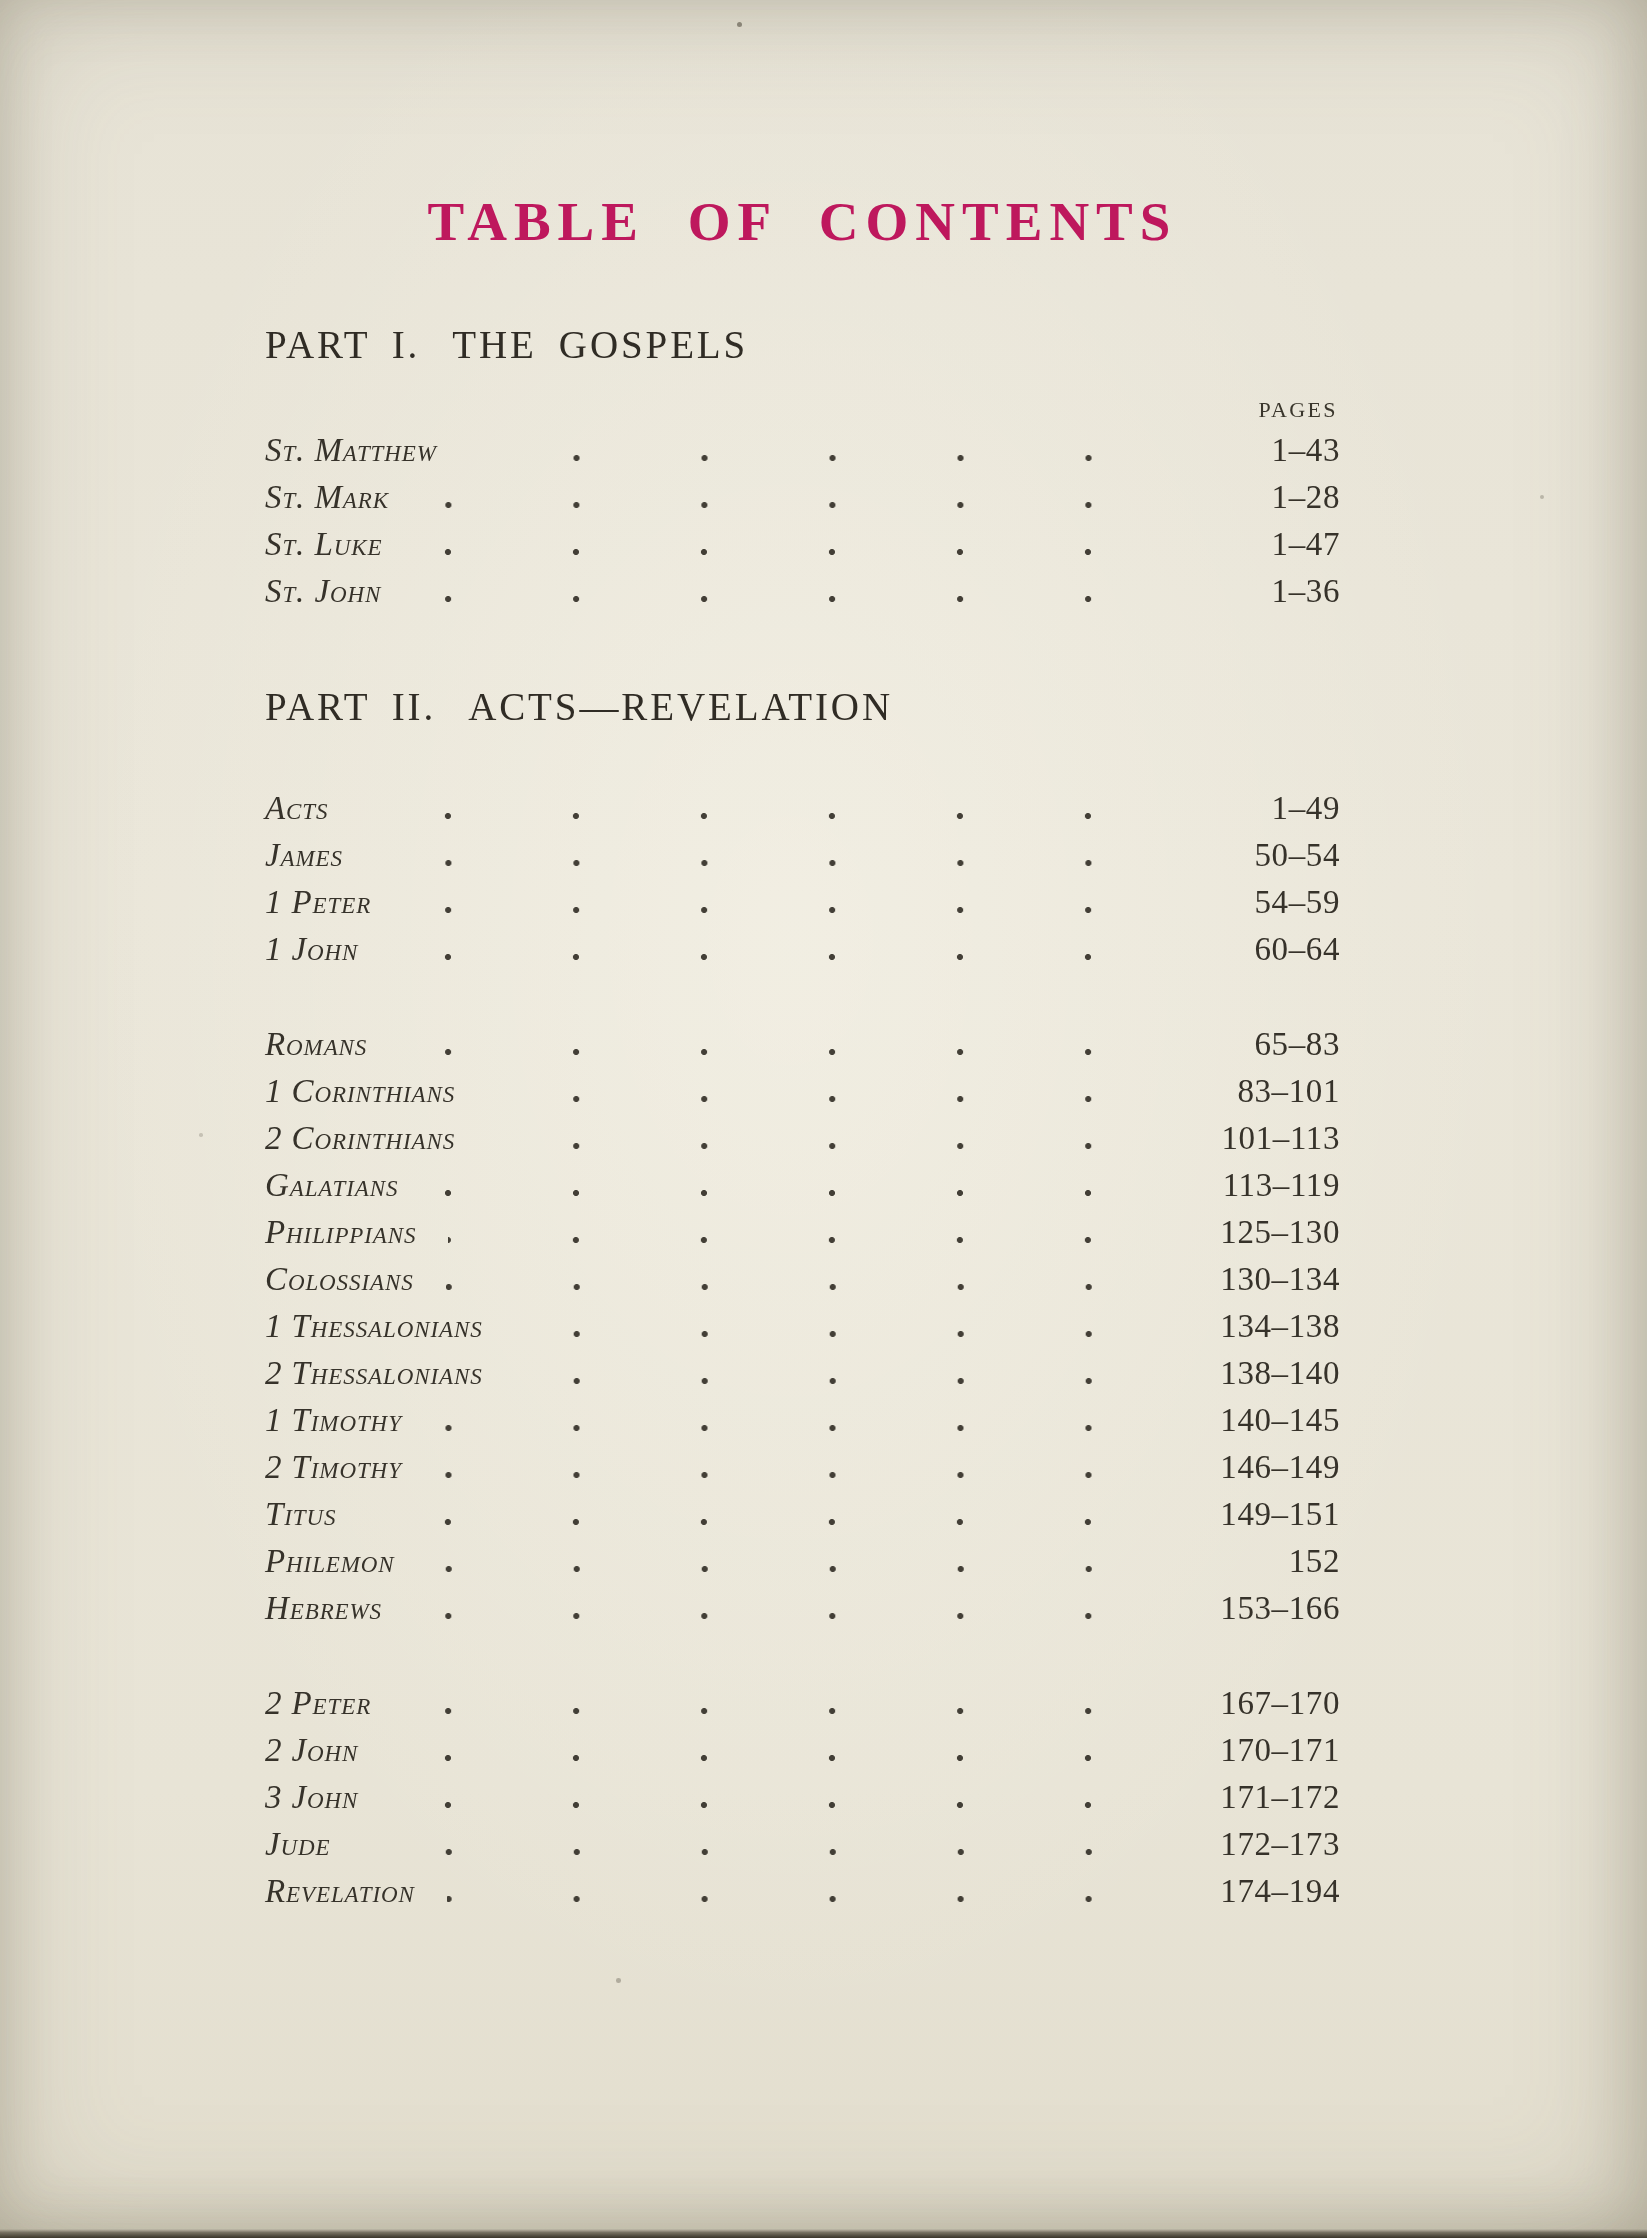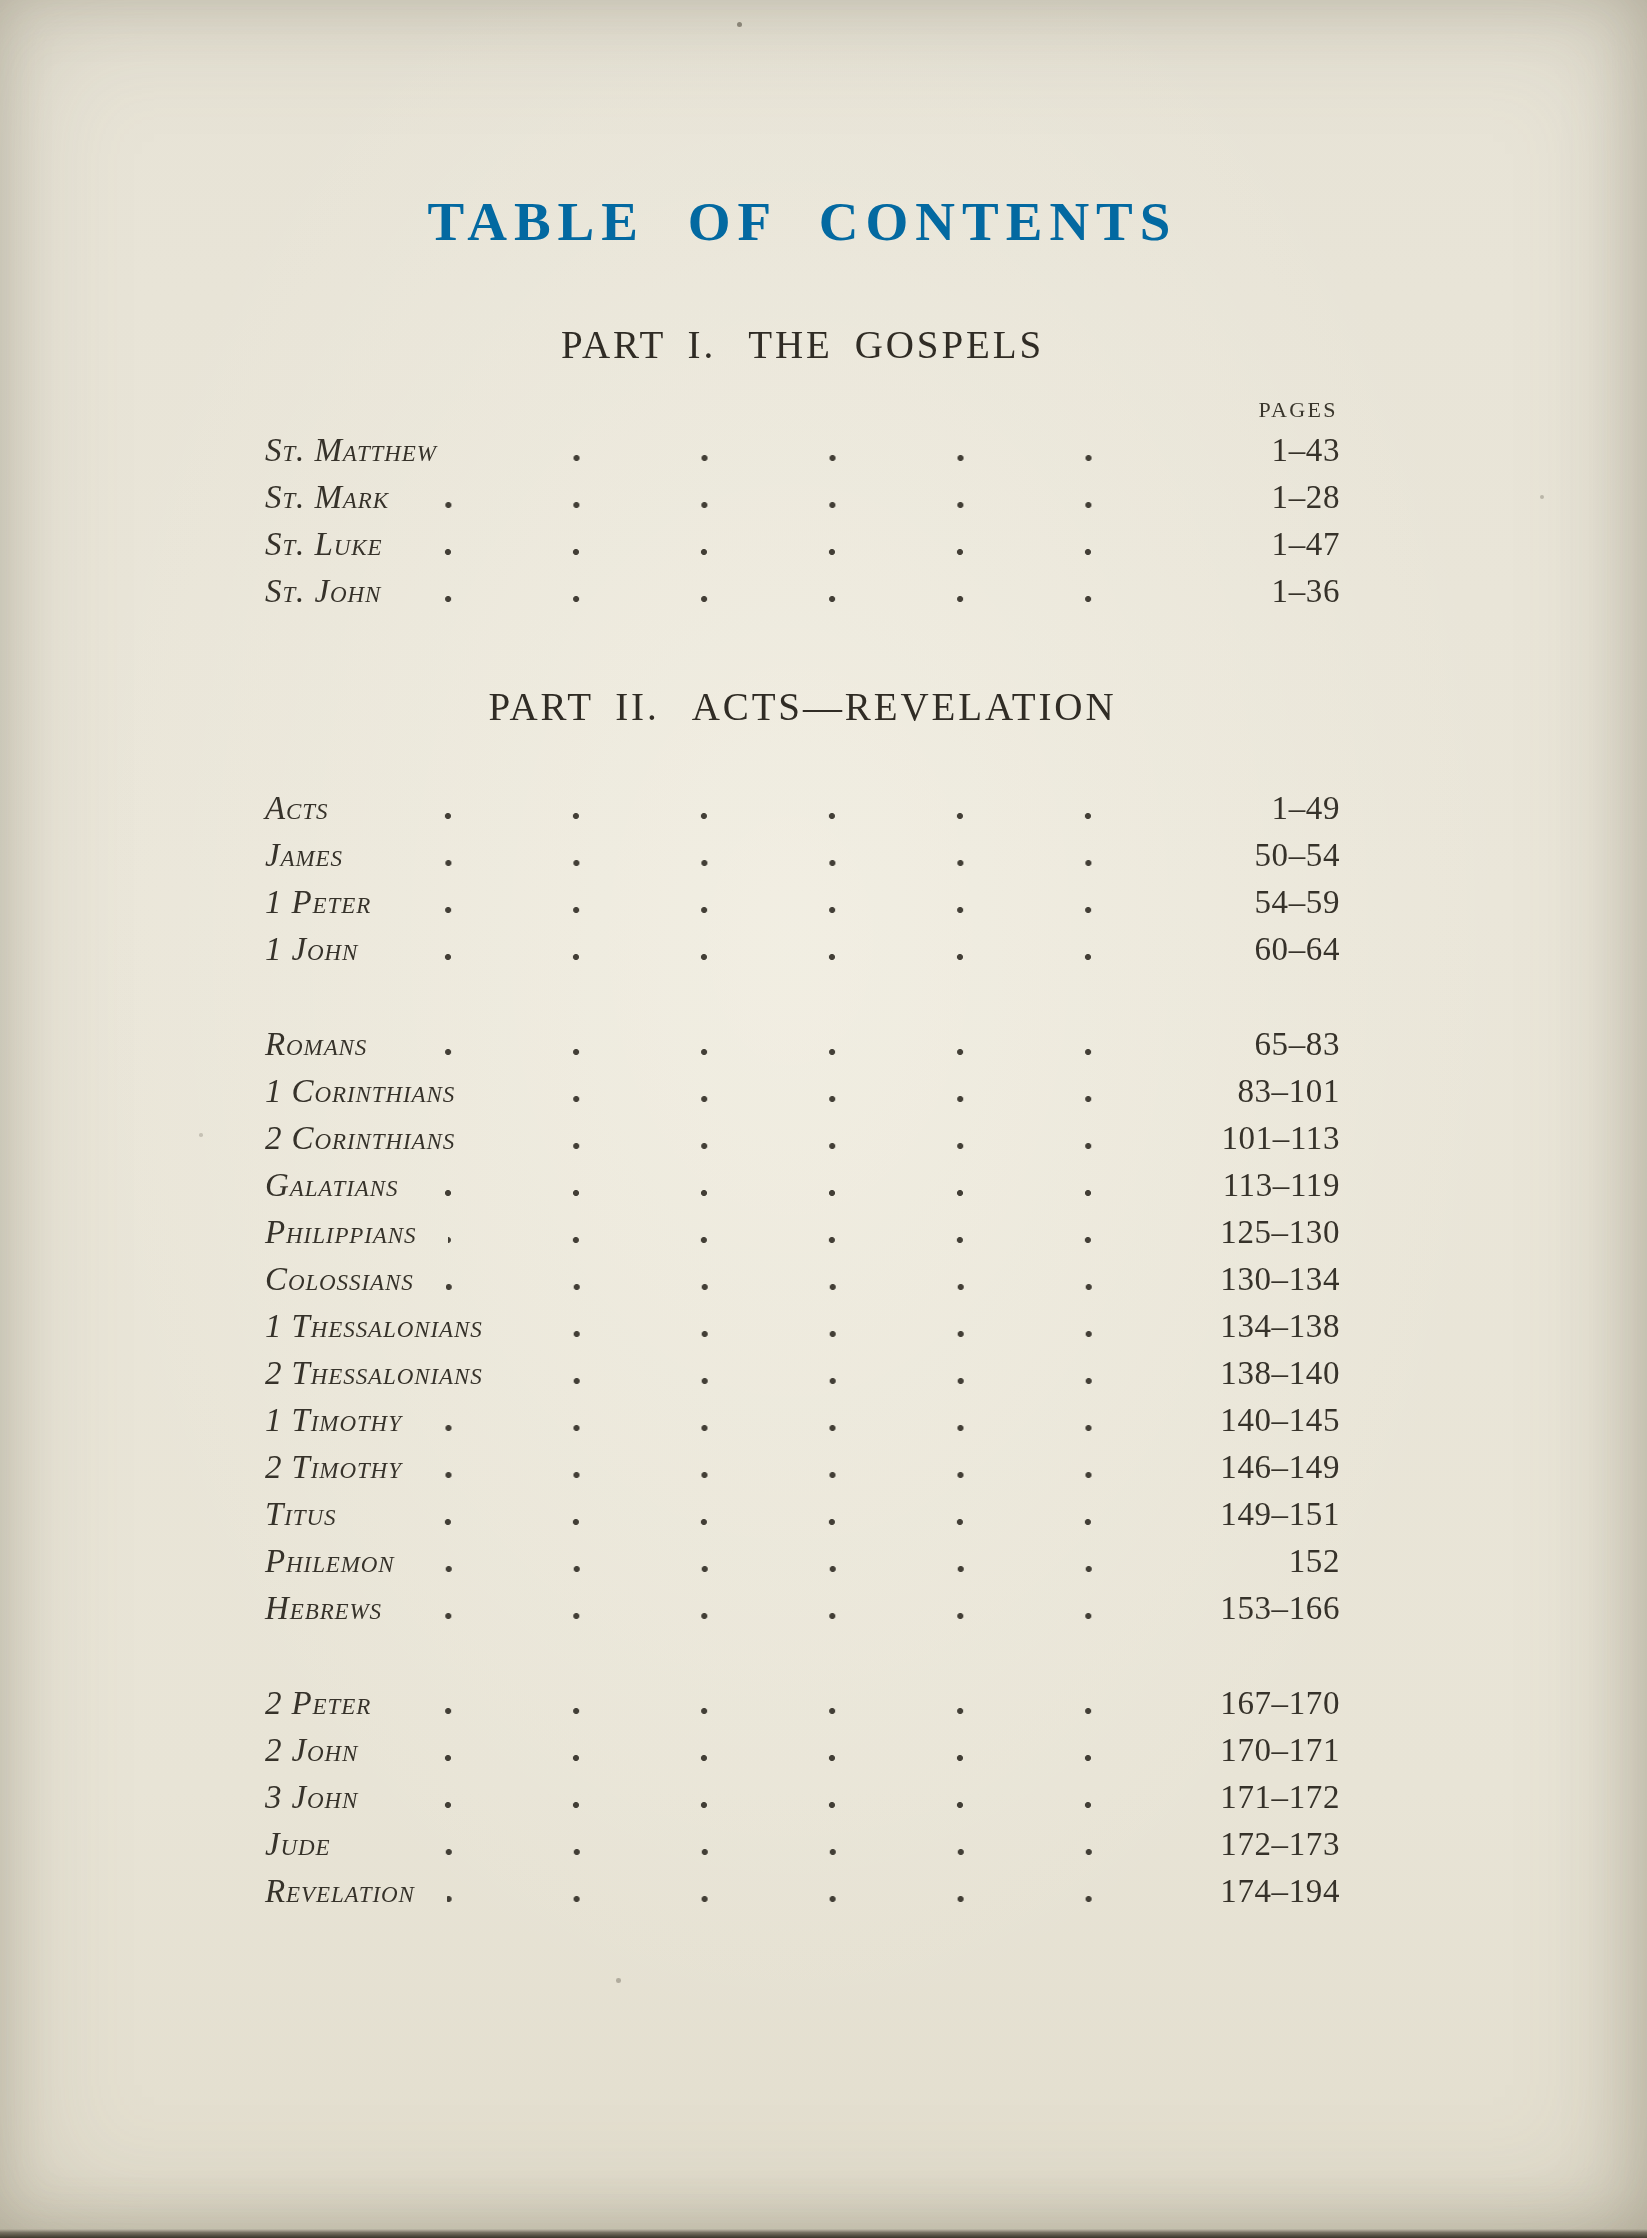--- a/index.html
+++ b/index.html
@@ -54,26 +54,25 @@
     margin-left: 265px;
     padding-top: 190px;
   }
 
   .doc-title {
     text-align: center;
     font-size: 55px;
     font-weight: bold;
     letter-spacing: 7px;
     word-spacing: 22px;
-    color: #0369a1;
+    color: #be185d;
   }
 
   .section-heading {
     display: flex;
-    justify-content: center;
     gap: 32px;
     font-size: 39px;
     letter-spacing: 2.9px;
     word-spacing: 9.4px;
     color: #302c25;
     margin-top: 69px;
   }
   .section-heading .heading-part,
   .section-heading .heading-title {
     white-space: nowrap;

